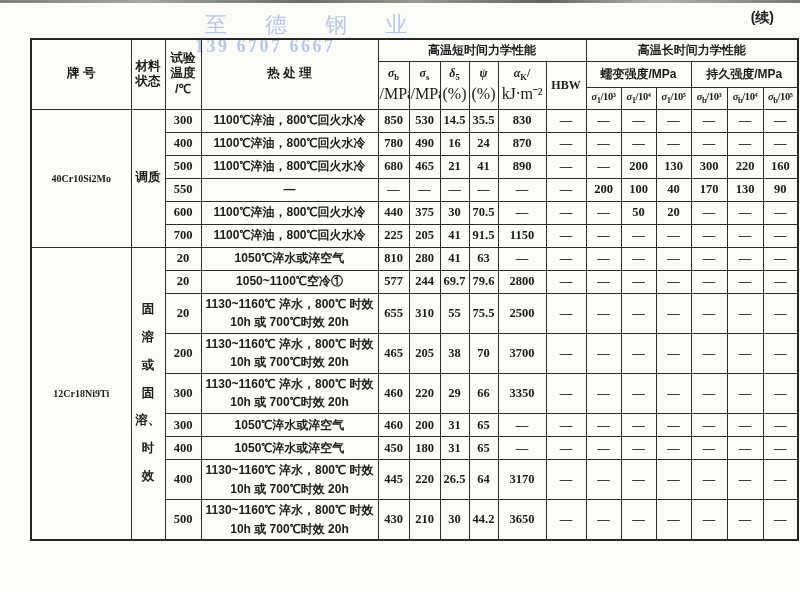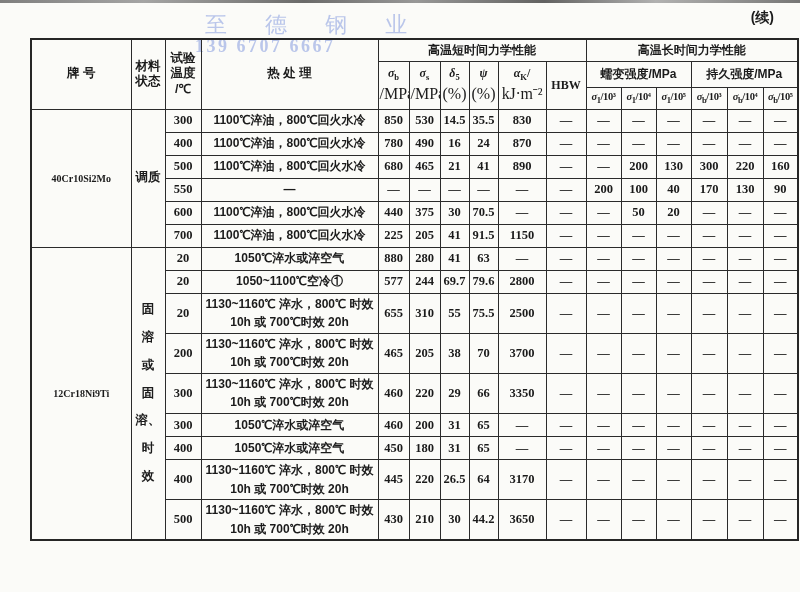--- a/index.html
+++ b/index.html
@@ -241,21 +241,21 @@
             <div>溶</div>
             <div>或</div>
             <div>固</div>
             <div>溶、</div>
             <div>时</div>
             <div>效</div>
           </div>
         </td>
         <td class="temp">20</td>
         <td class="heat">1050℃淬水或淬空气</td>
-        <td class="val">880</td>
+        <td class="val">810</td>
         <td class="val">280</td>
         <td class="val">41</td>
         <td class="val">63</td>
         <td class="val">—</td>
         <td class="val">—</td>
         <td class="val">—</td>
         <td class="val">—</td>
         <td class="val">—</td>
         <td class="val">—</td>
         <td class="val">—</td>

